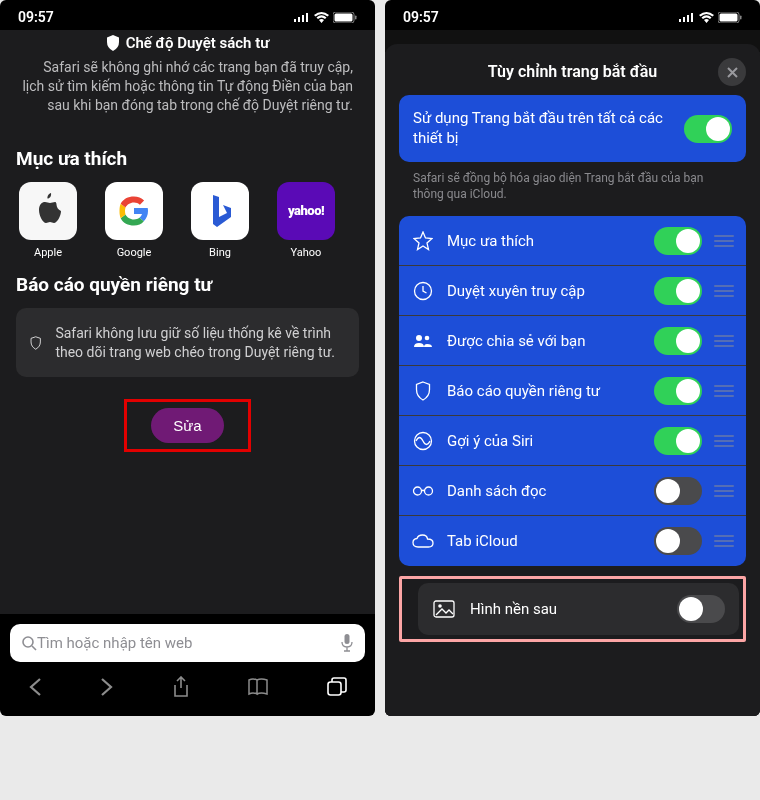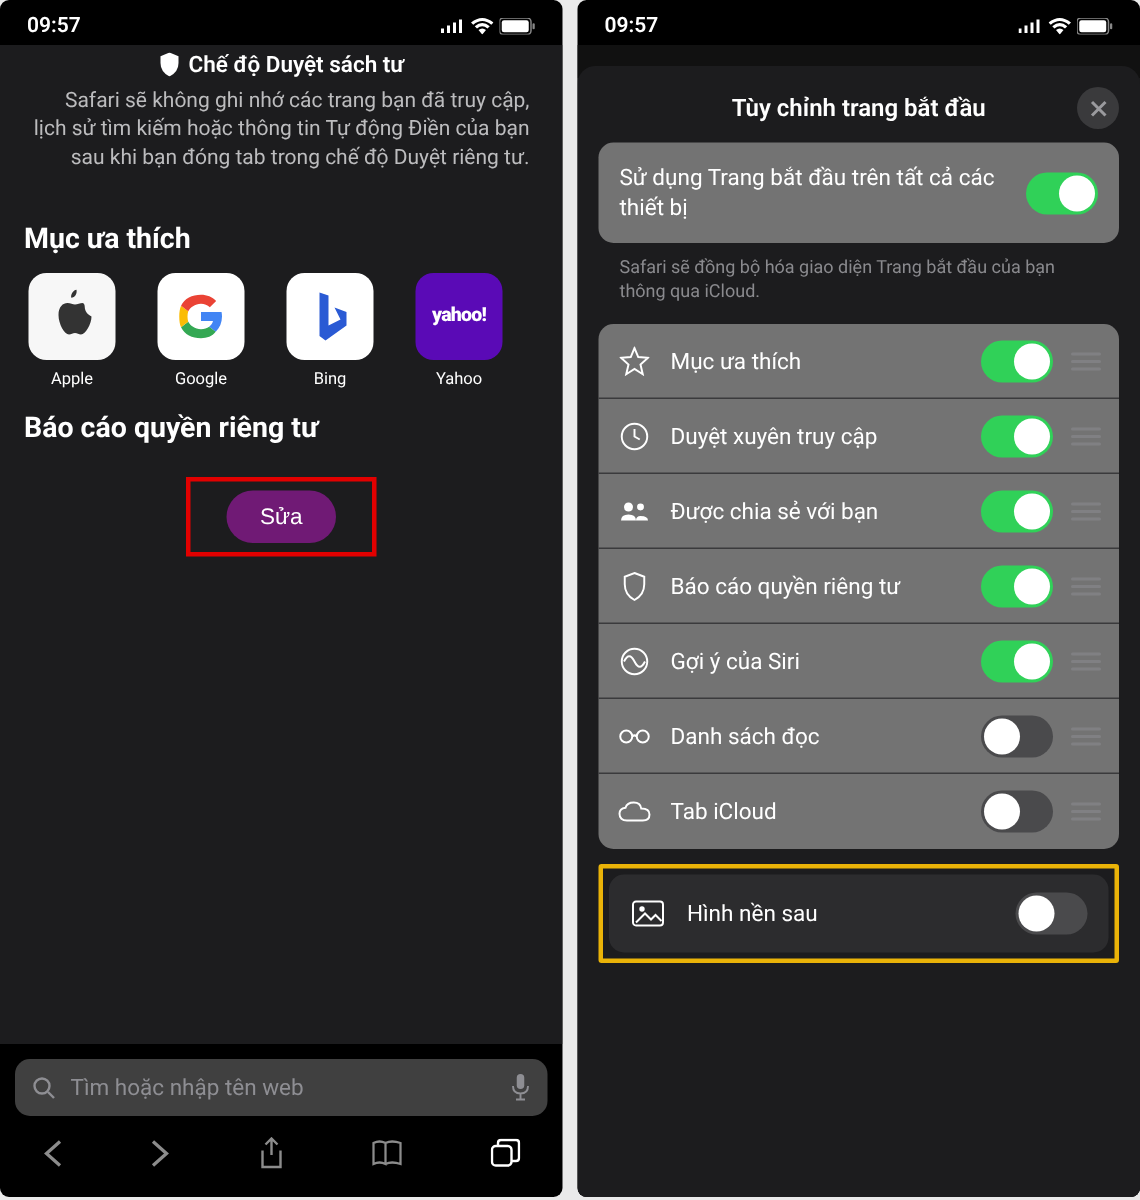--- a/index.html
+++ b/index.html
@@ -7,21 +7,21 @@
 		background: #eaeaea;
 		font-family: -apple-system, BlinkMacSystemFont, "Segoe UI", Roboto, Arial, sans-serif;
 		display: flex;
 		gap: 10px;
 		padding: 0;
 		width: 760px;
 		height: 800px;
 	}
 	.phone {
 		width: 375px;
-		height: 798px;
+		height: 716px;
 		background: #000;
 		color: #fff;
 		border-radius: 6px;
 		overflow: hidden;
 		display: flex;
 		flex-direction: column;
 		position: relative;
 	}
 	.statusbar {
 		display: flex;
@@ -123,26 +123,25 @@
 		font-weight: 500;
 	}
 	.red-box-edit {
 		border: 3px solid #e20000;
 		padding: 6px 24px;
 		display: inline-flex;
 	}
 
 	.searchbar {
 		margin: 10px 10px 4px;
-		background: #404040;
+		background: #ffffff;
 		border-radius: 10px;
 		display: flex;
 		align-items: center;
 		padding: 10px 12px;
-		gap: 10px;
 	}
 	.searchbar-text { flex: 1; color: #8e8e93; font-size: 15px; }
 
 	.toolbar {
 		display: flex;
 		justify-content: space-between;
 		align-items: center;
 		padding: 10px 28px 14px;
 	}
 	.toolbar svg { opacity: 0.55; }
@@ -180,21 +179,21 @@
 		top: 0;
 		width: 28px; height: 28px;
 		background: #3a3a3c;
 		border-radius: 50%;
 		display: flex; align-items: center; justify-content: center;
 		color: #9a9a9e;
 		font-weight: 700;
 	}
 
 	.card {
-		background: #737373;
+		background: #1d4ed8;
 		border-radius: 10px;
 	}
 	.sync-row {
 		display: flex;
 		align-items: center;
 		padding: 14px 14px;
 		gap: 12px;
 	}
 	.sync-label { flex: 1; font-size: 15px; line-height: 1.3; }
 
@@ -238,23 +237,24 @@
 	.drag {
 		width: 20px;
 		flex-shrink: 0;
 		display: flex;
 		flex-direction: column;
 		gap: 3px;
 		opacity: 0.5;
 	}
 	.drag span { height: 2px; background: #8e8e93; border-radius: 1px; }
 	.red-box-bg {
-		border: 3px solid #eab308;
+		border: 3px solid #fca5a5;
 		margin-top: 10px;
 		border-radius: 2px;
+		padding-left: 12px;
 	}
 	.bg-row {
 		background: #2c2c2e;
 		border-radius: 10px;
 		display: flex;
 		align-items: center;
 		padding: 12px 14px;
 		gap: 14px;
 		margin: 4px;
 	}
@@ -322,20 +322,26 @@
 				</div>
 				<div class="fav-label">Bing</div>
 			</div>
 			<div class="fav-item">
 				<div class="fav-icon fav-yahoo">yahoo!</div>
 				<div class="fav-label">Yahoo</div>
 			</div>
 		</div>
 
 		<div class="section-title">Báo cáo quyền riêng tư</div>
+		<div class="privacy-card">
+			<svg width="22" height="26" viewBox="0 0 22 26">
+          <path d="M11 1 L20 4 V11 Q20 20 11 25 Q2 20 2 11 V4 Z" fill="none" stroke="#fff" stroke-width="1.5"></path>
+        </svg>
+			<div class="privacy-text">Safari không lưu giữ số liệu thống kê về trình theo dõi trang web chéo trong Duyệt riêng tư.</div>
+		</div>
 
 		<div class="edit-row">
 			<div class="red-box-edit">
 				<button class="edit-btn">Sửa</button>
 			</div>
 		</div>
 	</div>
 
 	<div class="searchbar">
 		<svg width="15" height="15" viewBox="0 0 15 15">

